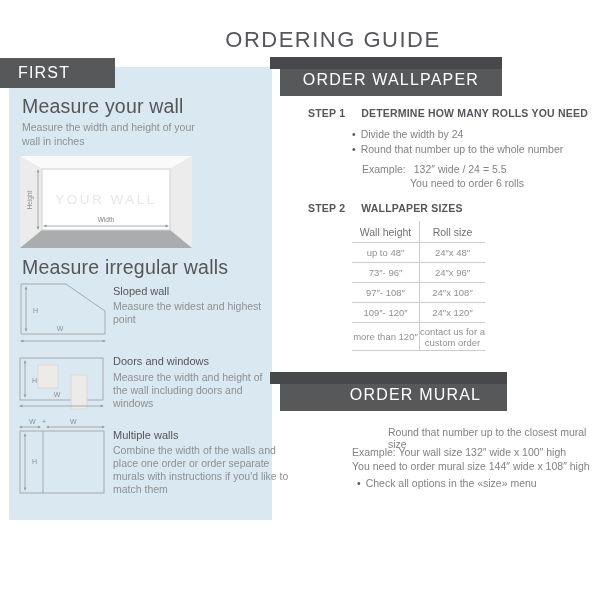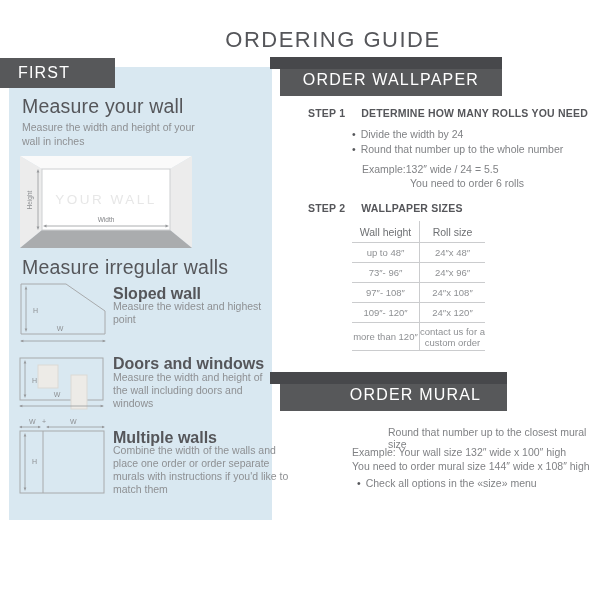--- a/index.html
+++ b/index.html
@@ -20,37 +20,37 @@
   #bar-first{left:0;top:58px;width:115px;height:30px;justify-content:flex-start;
        padding-left:18px;box-sizing:border-box;}
   #bar-wallpaper{left:280px;top:63px;width:222px;}
   #bar-mural{left:280px;top:378px;width:183px;padding-left:44px;}
   
   .h-left{position:absolute;font-size:19.5px;font-weight:500;color:#55565a;letter-spacing:.2px;}
   #h-measure-wall{left:22px;top:95px;}
   #h-irregular{left:22px;top:256px;}
   .sub-gray{position:absolute;font-size:10.5px;line-height:13.5px;color:#8e9093;}
   #sub-measure{left:22px;top:121px;width:175px;}
-  .item-title{position:absolute;font-size:16px;font-weight:bold;color:#55565a;}
+  .item-title{position:absolute;font-size:11px;font-weight:normal;color:#55565a;}
   .item-desc{position:absolute;font-size:10.5px;line-height:13px;color:#8e9093;}
   #sloped-title{left:113px;top:285px;}   #sloped-desc{left:113px;top:300px;width:150px;}
   #doors-title{left:113px;top:355px;}    #doors-desc{left:113px;top:371px;width:158px;}
   #multi-title{left:113px;top:429px;}    #multi-desc{left:113px;top:444px;width:178px;}
   .diagram{position:absolute;}
   
   .step-row{position:absolute;display:flex;gap:16px;font-size:10.5px;font-weight:bold;
        color:#55565a;letter-spacing:.2px;white-space:nowrap;}
   #step1-row{left:308px;top:107px;}
   #step2-row{left:308px;top:202px;}
   .bullets{position:absolute;left:352px;top:127px;}
   .bullet-row{display:flex;gap:5px;font-size:10.5px;line-height:15px;color:#808285;}
   .bullet-dot{color:#55565a;}
   .example-block{position:absolute;left:362px;top:162px;font-size:10.5px;color:#808285;
        line-height:14px;}
-  .ex-row{display:flex;}
+  .ex-row{display:flex;gap:8px;}
   .ex-line2{margin-left:48px;}
   
   .wp-table{position:absolute;left:352px;top:221px;width:133px;font-size:9.5px;color:#8e9093;}
   .wt-row{display:flex;border-bottom:1px solid #cbccce;}
   .wt-row .c1{width:68px;border-right:1px solid #cbccce;display:flex;align-items:center;
        justify-content:center;box-sizing:border-box;}
   .wt-row .c2{flex:1;display:flex;align-items:center;justify-content:center;text-align:center;}
   .wt-row{height:19px;}
   .wt-row.wt-head{height:21px;font-size:10.5px;color:#6e7073;}
   .wt-row.wt-last{height:27px;line-height:11px;}

